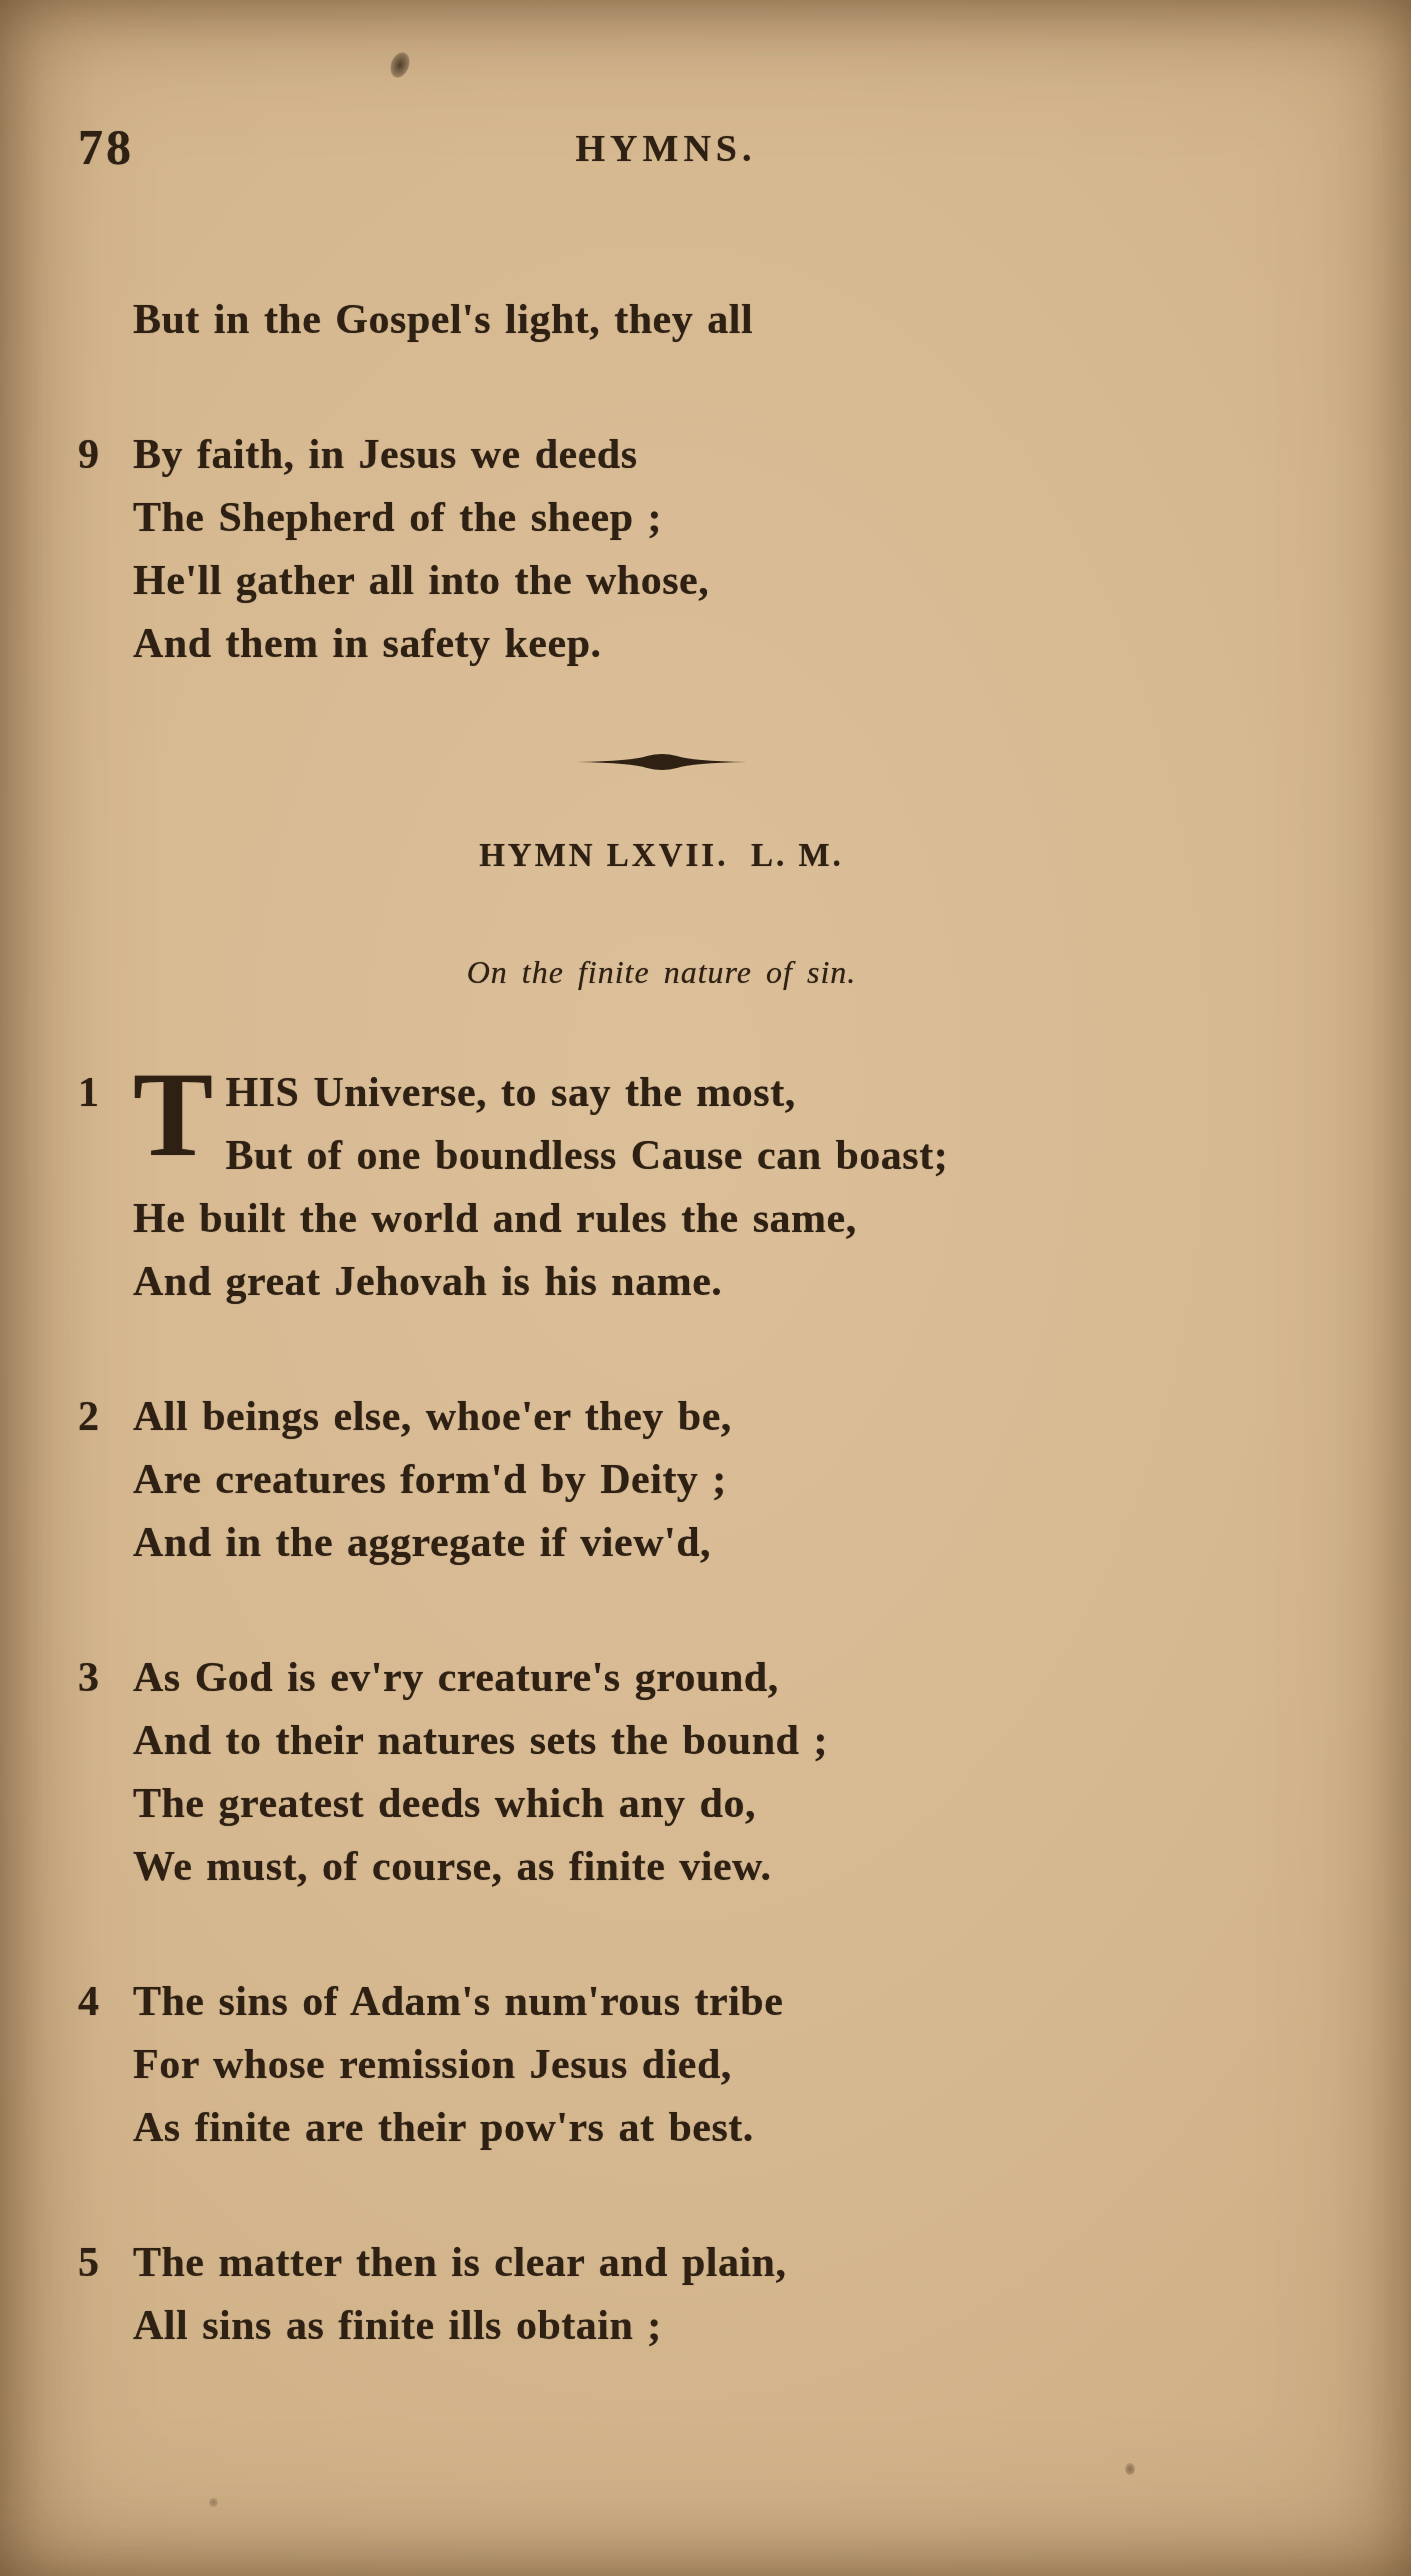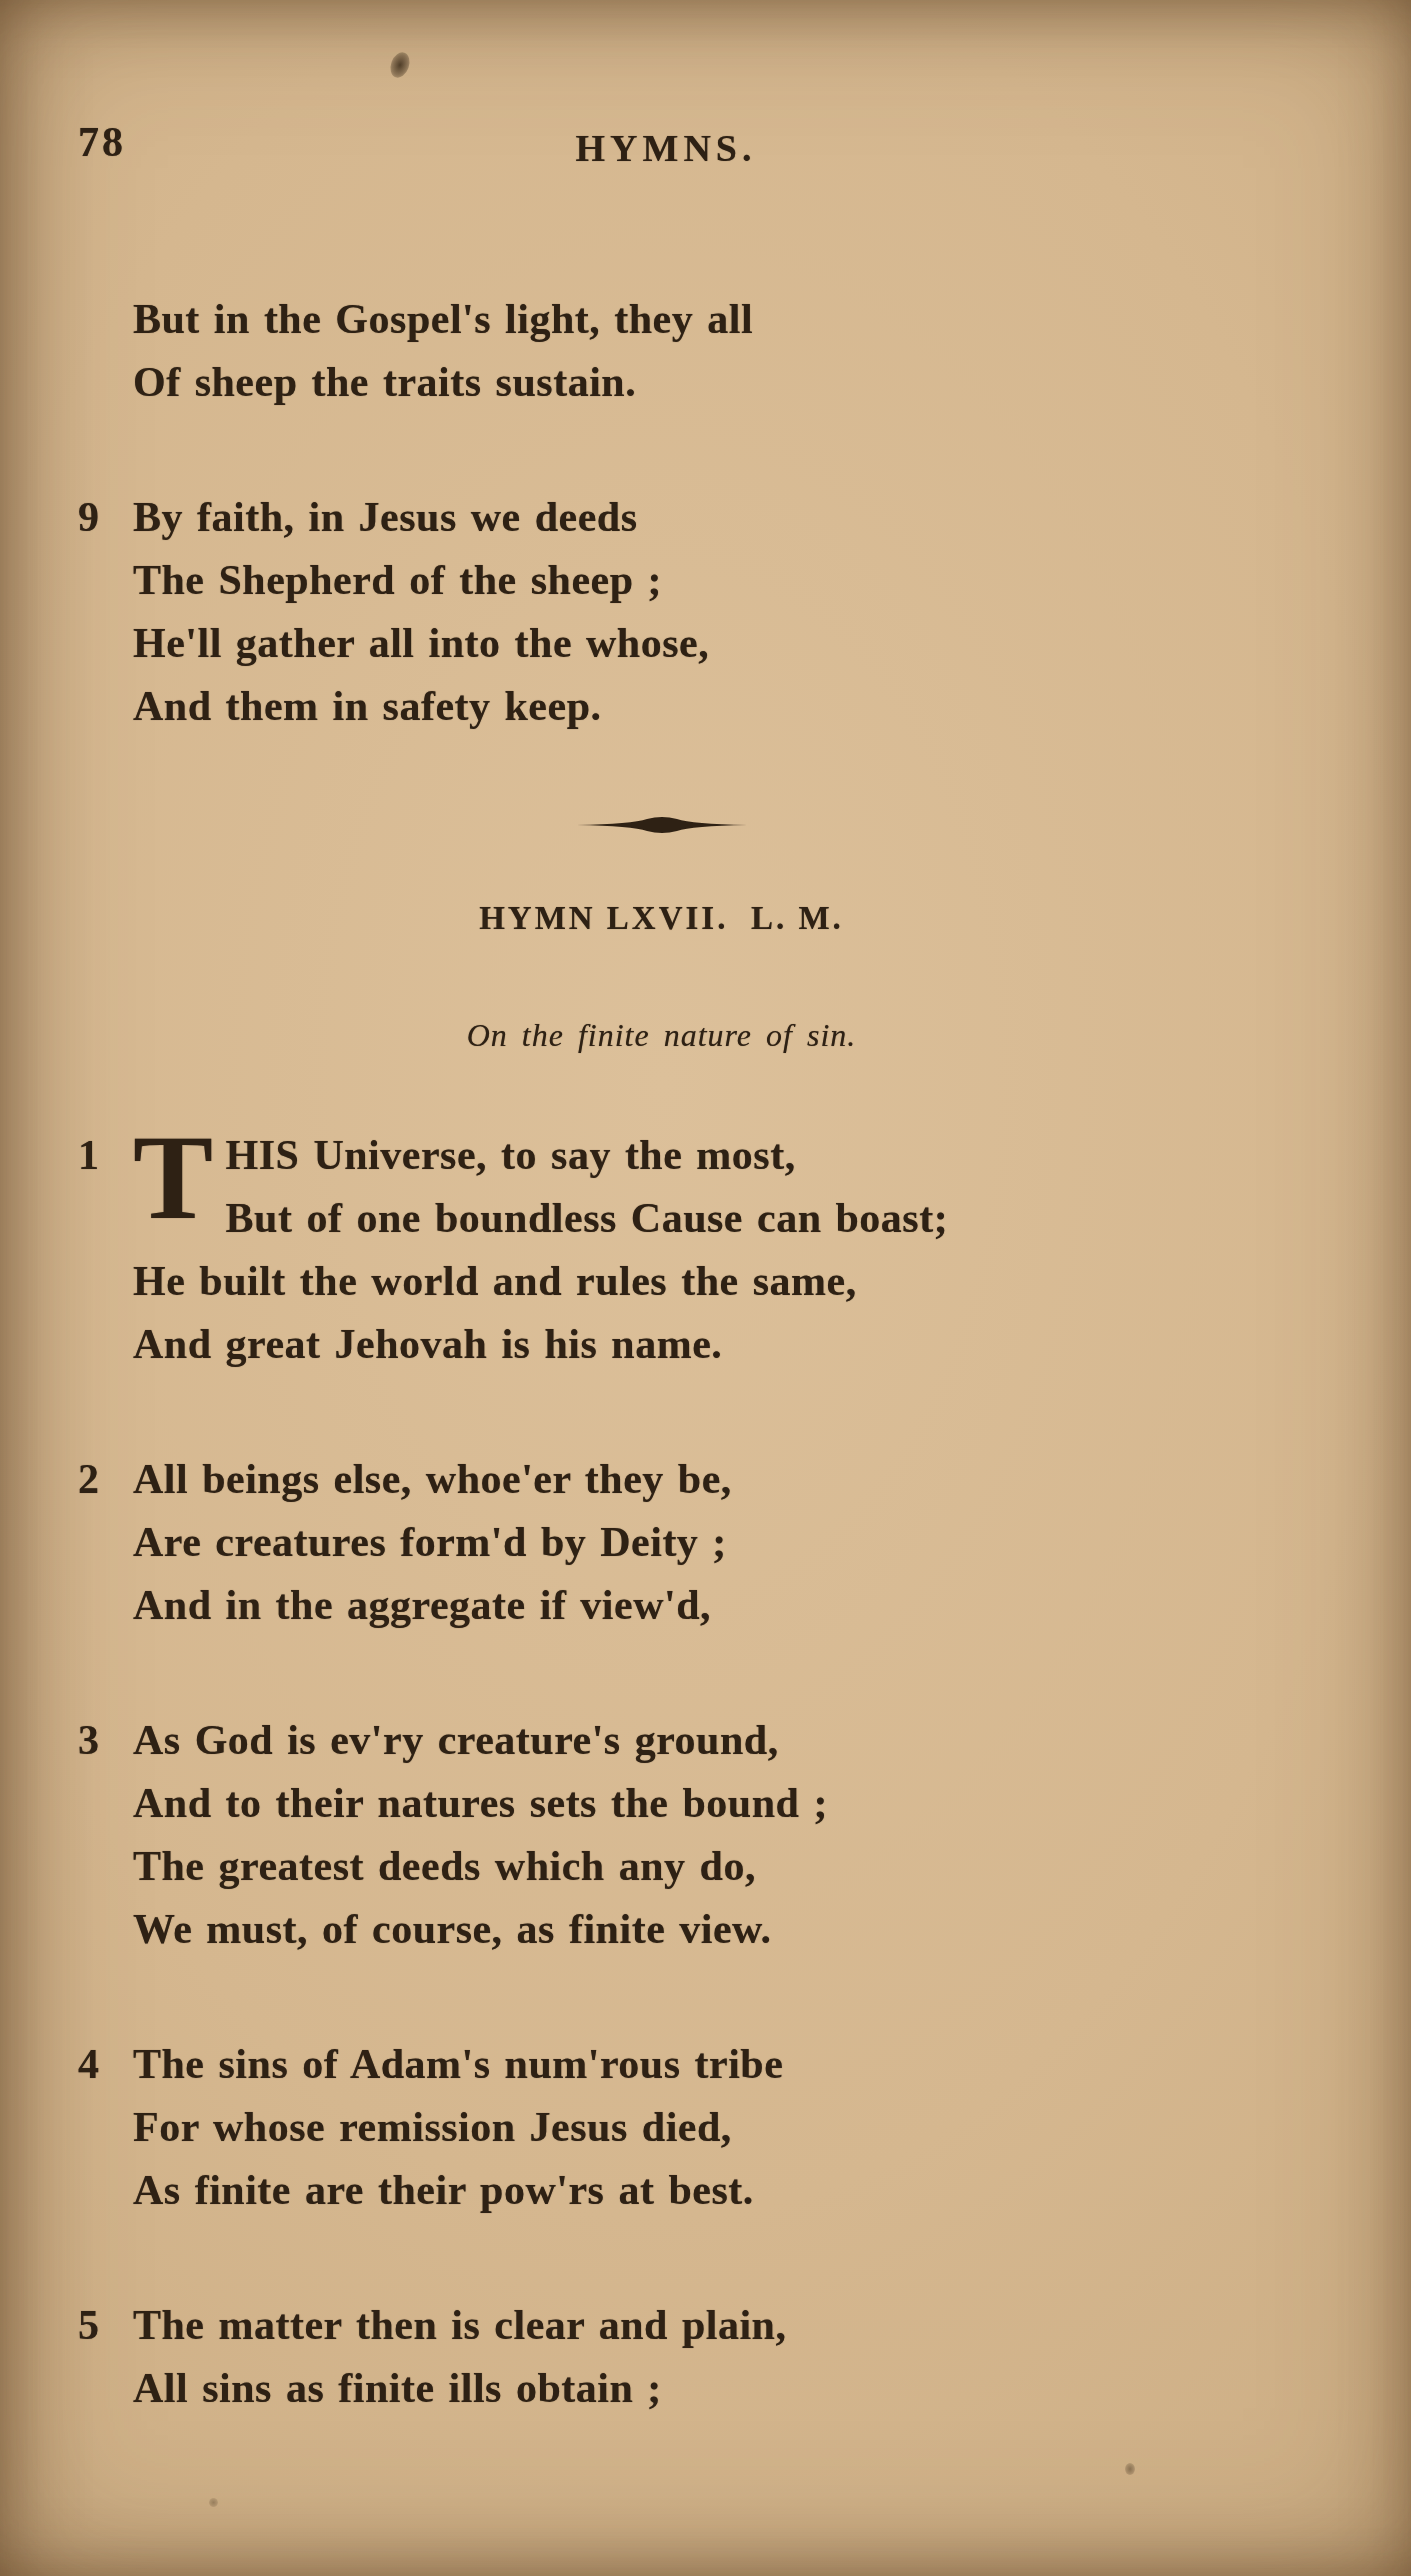--- a/index.html
+++ b/index.html
@@ -36,21 +36,21 @@
   .text-block {
     position: absolute;
     left: 78px;
     top: 118px;
     width: 1167px;
     text-shadow: 0 0 1px rgba(46, 33, 20, 0.55);
   }
   .page-header { position: relative; height: 70px; margin-bottom: 100px; }
   .page-number {
     position: absolute; left: 0; top: 0;
-    font-size: 42px; font-weight: 700; letter-spacing: 3px;
+    font-size: 50px; font-weight: 700; letter-spacing: 3px;
   }
   .running-title {
     position: absolute; left: 9px; right: 0; top: 8px;
     text-align: center;
     font-size: 38px; font-weight: 700; letter-spacing: 5px;
   }
 
   .stanza {
     position: relative;
     margin: 0 0 72px 55px;
@@ -115,21 +115,20 @@
 
   <div class="text-block">
 
     <header class="page-header">
       <span class="page-number">78</span>
       <span class="running-title">HYMNS.</span>
     </header>
 
     <section class="stanza continuation">
       <div class="line">But in the Gospel's light, they all</div>
-      <div class="line">Of sheep the traits sustain.</div>
     </section>
 
     <section class="stanza">
       <span class="verse-num">9</span>
       <div class="line">By faith, in Jesus we deeds</div>
       <div class="line">The Shepherd of the sheep ;</div>
       <div class="line">He'll gather all into the whose,</div>
       <div class="line">And them in safety keep.</div>
     </section>
 

